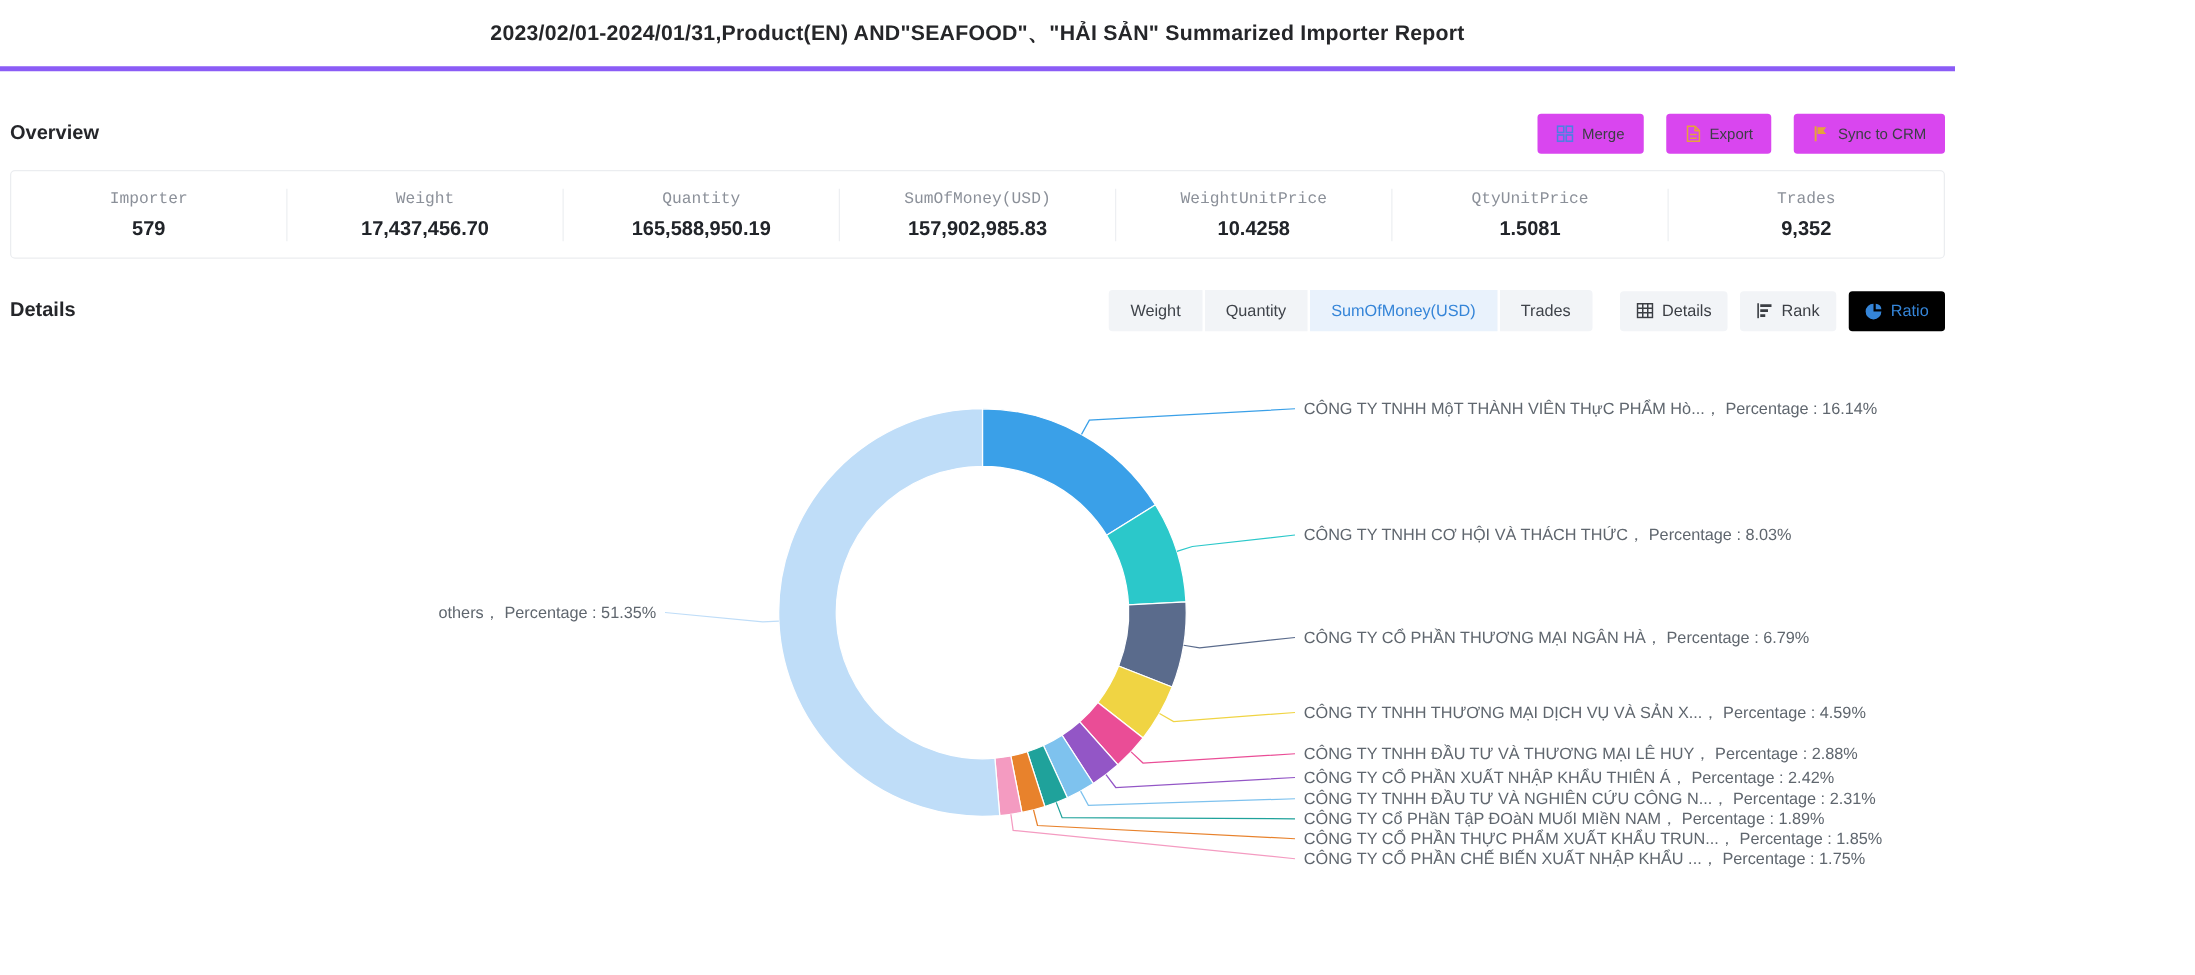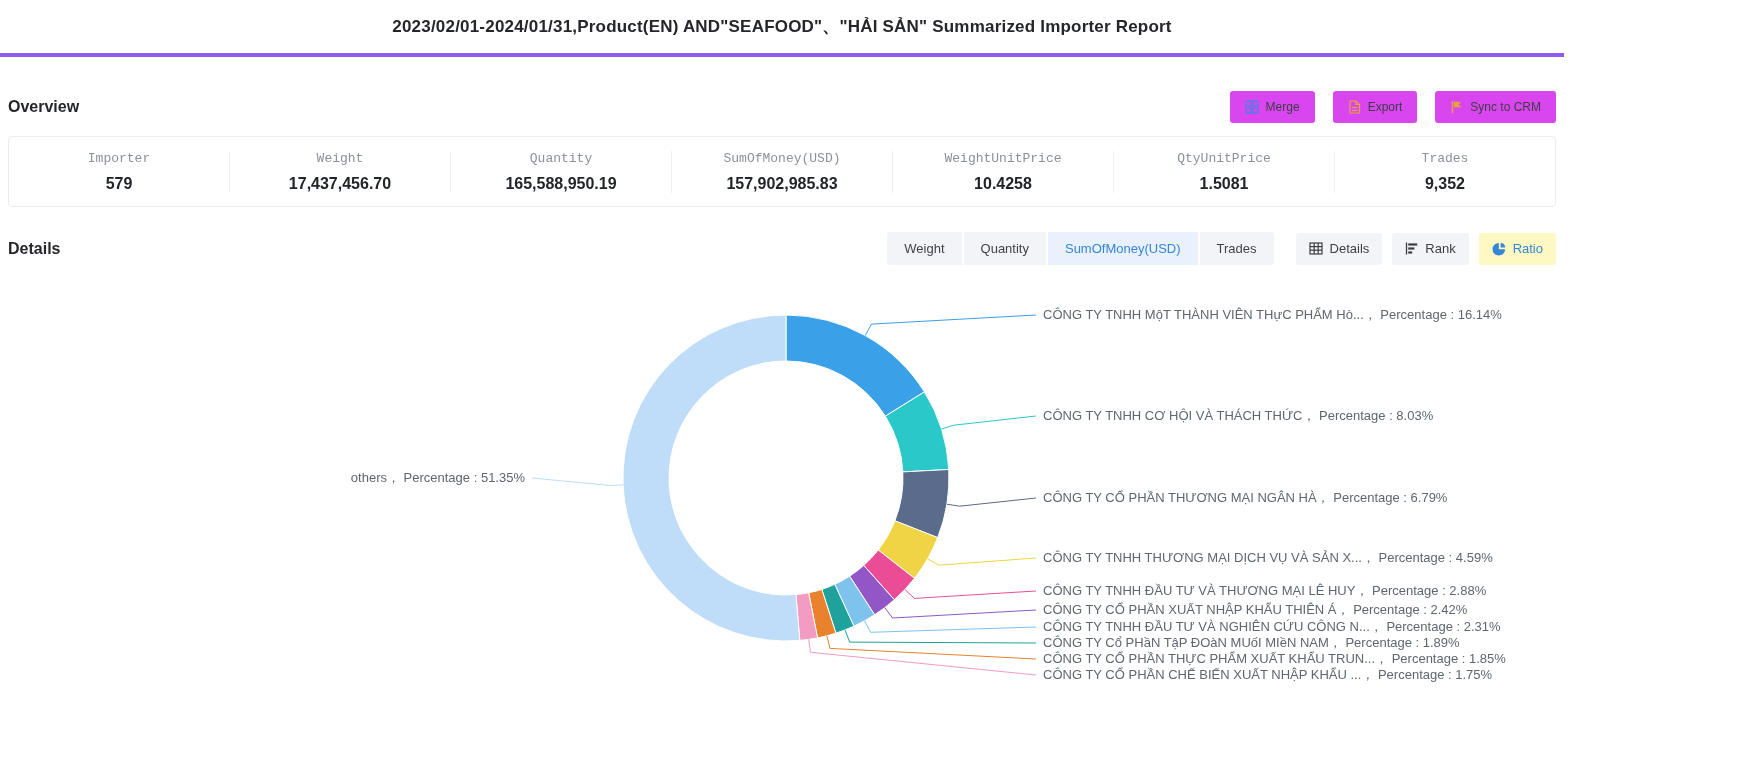--- a/index.html
+++ b/index.html
@@ -52,23 +52,23 @@
   .mtab:last-child { border-radius:0 3px 3px 0; }
   .mtab.active { background:#e9f2fc; color:#3585d8; }
 
   .view-tabs { display:flex; gap:10px; }
   .vtab {
     display:inline-flex; align-items:center; gap:7px;
     background:#f2f4f7; border:none; border-radius:3px;
     padding:9px 13px; font-size:13px; color:#3b3e44;
     font-family:inherit; cursor:pointer; line-height:1;
   }
-  .vtab.active { background:#fef9c3; color:#3585d8; }
-
-  .chart-wrap { position:absolute; left:0; top:266px; width:1564px; height:482px; }
+  .vtab.active { background:#000000; color:#3585d8; }
+
+  .chart-wrap { position:absolute; left:0; top:278px; width:1564px; height:482px; }
   .chart-wrap svg { display:block; }
   .chart-wrap text { font-family:"Liberation Sans", sans-serif; font-size:13px; fill:#5f666e; }
 </style>
 </head>
 <body>
 
 <div class="content">
 
   <div class="title-bar">
     <h1>2023/02/01-2024/01/31,Product(EN) AND"SEAFOOD"、"HẢI SẢN" Summarized Importer Report</h1>

